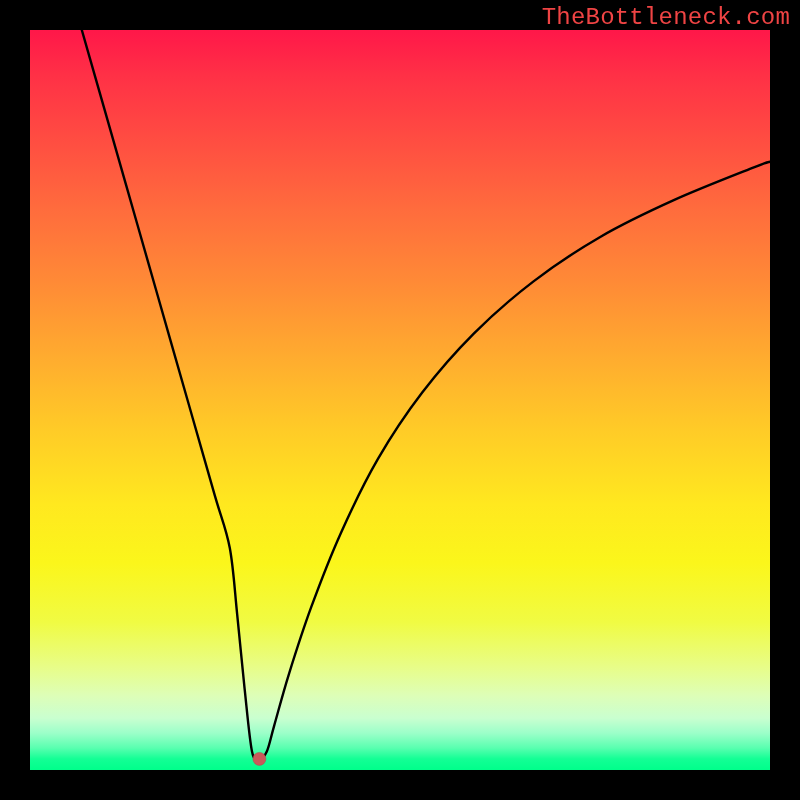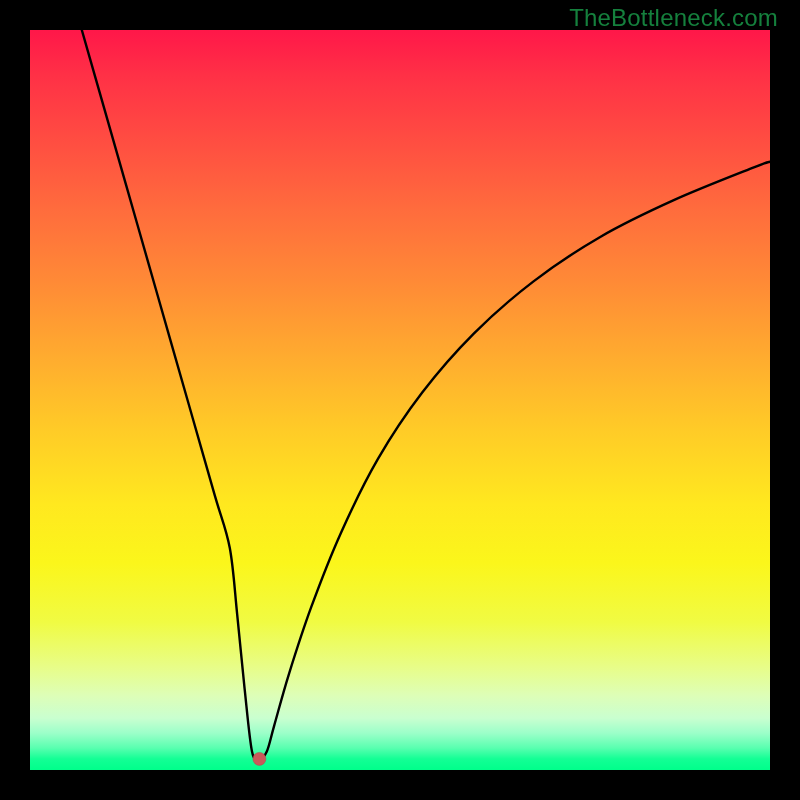--- a/index.html
+++ b/index.html
@@ -7,26 +7,27 @@
     width: 800px;
     height: 800px;
     background: #000;
     position: relative;
     overflow: hidden;
     font-family: Arial, Helvetica, sans-serif;
   }
   .watermark {
     position: absolute;
     top: 4px;
-    right: 22px;
-    color: #15803d;
+    right: 10px;
+    color: #ef4444;
     font-size: 24px;
     font-weight: 500;
     z-index: 10;
     letter-spacing: 0.2px;
+    font-family: Liberation Mono, monospace;
   }
   .plot-area {
     position: absolute;
     left: 30px;
     top: 30px;
     width: 740px;
     height: 740px;
     overflow: hidden;
   }
   .gradient-bg {

